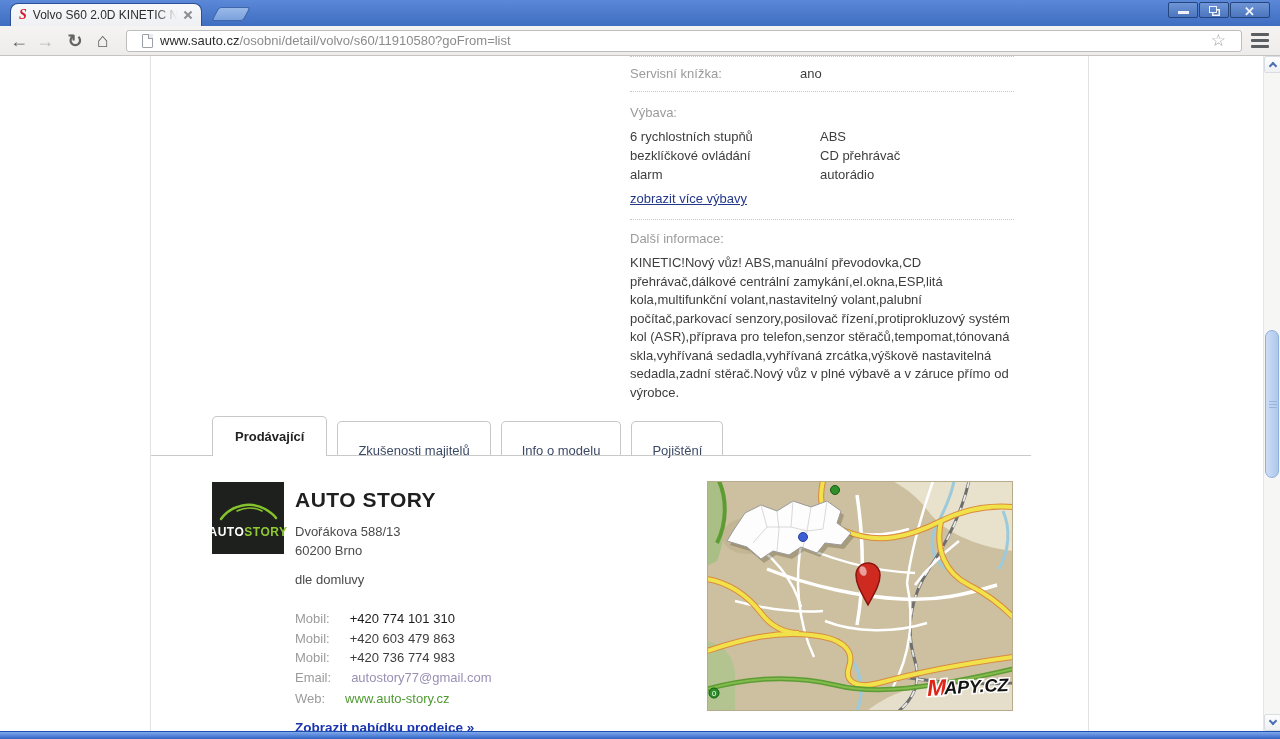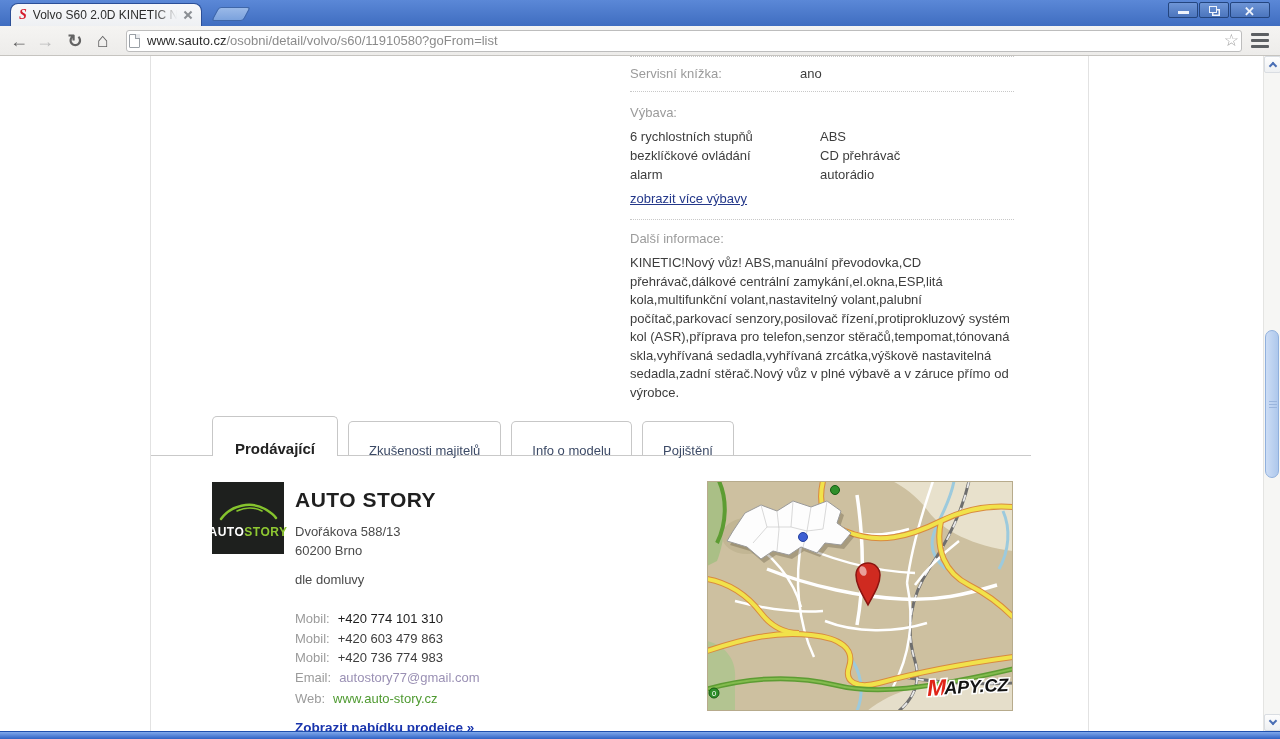--- a/index.html
+++ b/index.html
@@ -40,21 +40,21 @@
              background:linear-gradient(#f5f4f2,#edecea); border-bottom:1px solid #c6c4c0;
              display:flex; align-items:center; }
   .nav-ico { font-size:18px; color:#636363; width:26px; text-align:center; line-height:26px; }
   .nav-ico.disabled { color:#bcbcbc; }
   .ico-back::before { content:"\2190"; font-weight:bold; }
   .ico-fwd::before { content:"\2192"; font-weight:bold; }
   .ico-reload::before { content:"\21BB"; font-weight:bold; }
   .ico-home::before { content:"\2302"; font-size:20px; }
   .urlbar { margin-left:10px; width:1116px; height:22px; background:#fff;
             border:1px solid #bdbdbd; border-radius:3px; display:flex; align-items:center;
-            padding:0 2px; }
+            padding:0 15px; }
   .page-ico { width:11px; height:14px; border:1px solid #9aa0a6; border-radius:1px;
               position:relative; margin-right:7px; background:#fff; }
   .page-ico::after { content:""; position:absolute; right:-1px; top:-1px; width:4px; height:4px;
               background:#e8eaed; border-left:1px solid #9aa0a6; border-bottom:1px solid #9aa0a6; }
   .url-host { font-size:13px; color:#2c2c2c; }
   .url-path { font-size:13px; color:#8b8b8b; flex:1; white-space:nowrap; overflow:hidden; }
   .star { font-size:17px; color:#a3a3a3; }
   .star::before { content:"\2606"; }
   .menu-ico { margin-left:9px; width:20px; }
   .menu-ico span { display:block; width:18px; height:3px; background:#5c5f62; margin:3px 0; border-radius:1px; }
@@ -80,35 +80,35 @@
   .info-label { color:#9b9b9b; margin-top:11px; }
   .info-text { margin-top:8px; line-height:18.5px; color:#3d3d3d; }
 
   
   .tabbar { position:absolute; left:151px; top:360px; width:880px; height:40px;
             border-bottom:1px solid #c9c9c9; display:flex; align-items:flex-end; padding-left:61px; }
   .tab { background:#fff; border:1px solid #c7c7c7; border-bottom:none; border-radius:5px 5px 0 0;
          font-size:13px; color:#3c4a66; height:34px; line-height:33px; padding:12px 20px; margin-right:10px;
          white-space:nowrap; }
   .tab.active { height:40px; line-height:39px; margin-bottom:-1px; font-weight:bold; color:#222;
-                padding:12px 22px; font-size:15px; }
+                padding:0 22px; font-size:13px; }
 
   
   .seller-logo { position:absolute; left:212px; top:426px; width:72px; height:72px; background:#1e201e;
                  display:flex; flex-direction:column; align-items:center; justify-content:center; }
   .logo-car { margin-bottom:2px; }
   .logo-word { font-size:12px; font-weight:bold; letter-spacing:.5px; }
   .logo-word .w1 { color:#fff; } .logo-word .w2 { color:#8fc832; }
   .seller-name { position:absolute; left:295px; top:432px; font-size:21px; font-weight:bold;
                  color:#1f1f1f; letter-spacing:.5px; }
   .seller-addr { position:absolute; left:295px; top:466px; font-size:13px; color:#4a4a4a; line-height:19px; }
   .seller-note { position:absolute; left:295px; top:516px; font-size:13px; color:#4a4a4a; }
   .contacts { position:absolute; left:295px; top:553px; font-size:13px; }
   .crow { line-height:19px; margin-bottom:0.5px; }
-  .crow .lbl { margin-right:8px; }
+  .crow .lbl { margin-right:20px; }
   .val { color:#3d3d3d; }
   .val.bold { font-weight:normal; color:#1d1d1d; }
   .crow.mail { margin-top:1px; } .crow.web { margin-top:2px; }
   a.email-link { color:#9a90b4; text-decoration:none; }
   a.web-link { color:#4f9a31; text-decoration:none; }
   .offers-link { position:absolute; left:295px; top:664px; font-size:13.5px; font-weight:bold;
                  color:#1a35ad; text-decoration:underline; }
 
   
   .map { position:absolute; left:707px; top:425px; width:306px; height:230px; }

